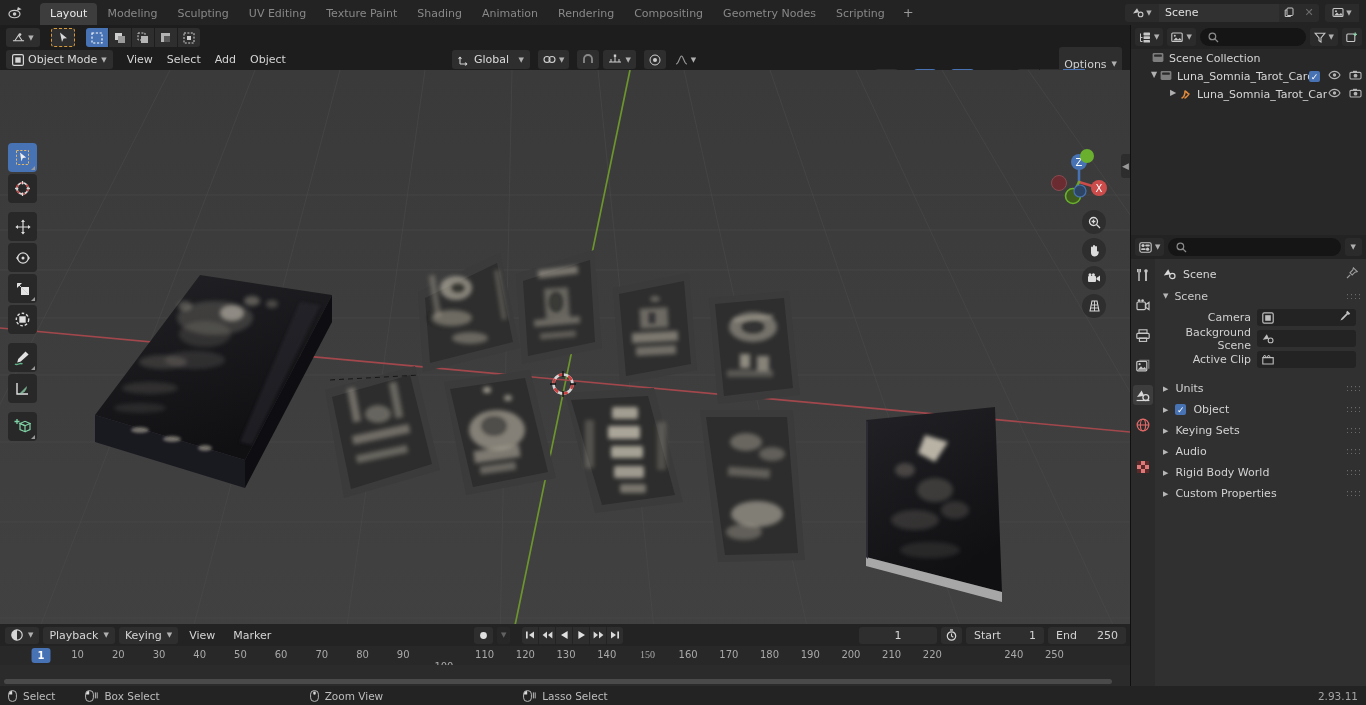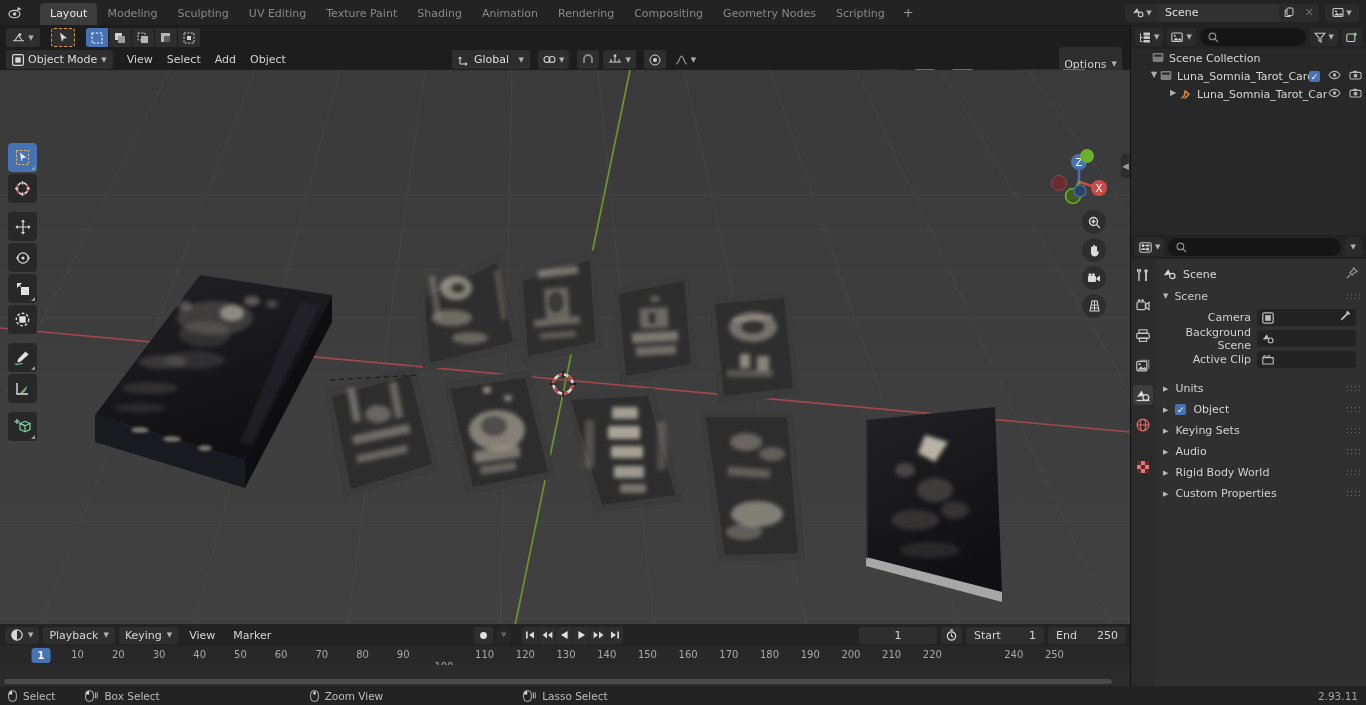--- a/index.html
+++ b/index.html
@@ -826,21 +826,21 @@
             <div class="tl-tick" style="left: 240.432px;">50</div>
             <div class="tl-tick" style="left: 281.132px;">60</div>
             <div class="tl-tick" style="left: 321.833px;">70</div>
             <div class="tl-tick" style="left: 362.533px;">80</div>
             <div class="tl-tick" style="left: 403.233px;">90</div>
             <div class="tl-tick" style="left: 443.934px; margin-top: 12px;">100</div>
             <div class="tl-tick" style="left: 484.634px; text-align: center;">110</div>
             <div class="tl-tick" style="left: 525.335px;">120</div>
             <div class="tl-tick" style="left: 566.035px;">130</div>
             <div class="tl-tick" style="left: 606.735px;">140</div>
-            <div class="tl-tick" style="left: 647.436px;">150</div>
+            <div class="tl-tick" style="left: 647.436px; font-family: Liberation Serif, serif;">150</div>
             <div class="tl-tick" style="left: 688.136px;">160</div>
             <div class="tl-tick" style="left: 728.837px;">170</div>
             <div class="tl-tick" style="left: 769.537px;">180</div>
             <div class="tl-tick" style="left: 810.237px;">190</div>
             <div class="tl-tick" style="left: 850.938px;">200</div>
             <div class="tl-tick" style="left: 891.638px;">210</div>
             <div class="tl-tick" style="left: 932.339px;">220</div>
             <div class="tl-tick" style="left: 973.039px; margin-top: 20px;">230</div>
             <div class="tl-tick" style="left: 1013.74px;">240</div>
             <div class="tl-tick" style="left: 1054.44px;">250</div>

